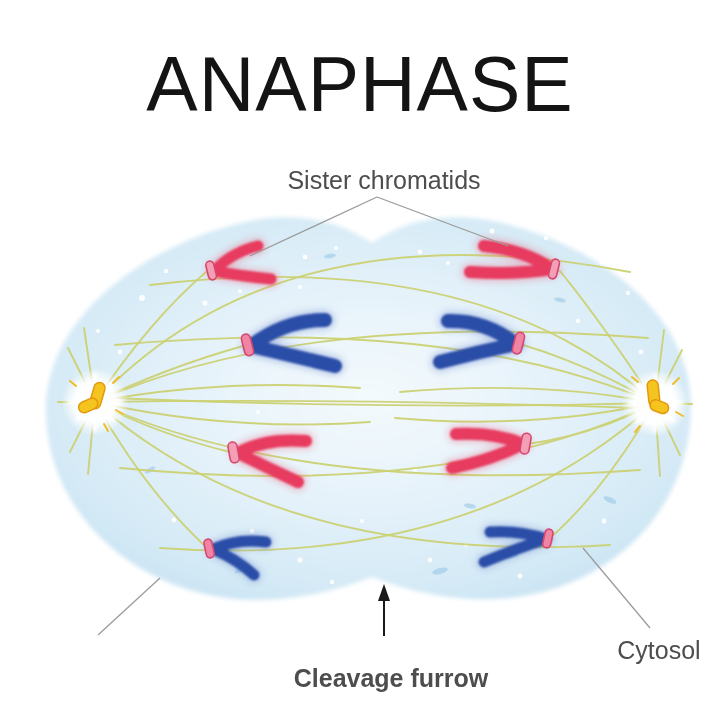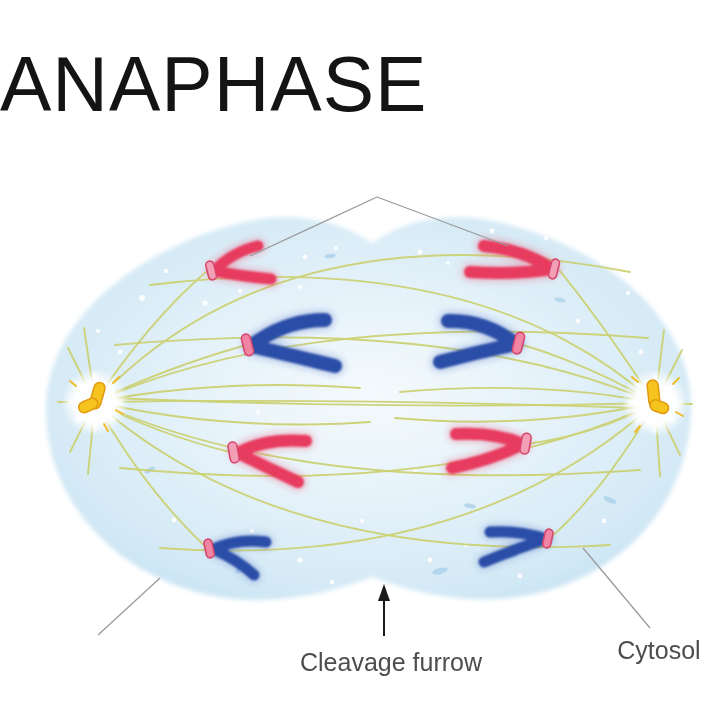--- a/index.html
+++ b/index.html
@@ -1,20 +1,20 @@
 <!DOCTYPE html>
 <html><head>
 <meta charset="utf-8">
 <style>
   html,body{margin:0;padding:0;background:#fff;}
   .canvas{position:relative;width:720px;height:720px;background:#ffffff;overflow:hidden;
           font-family:"Liberation Sans",sans-serif;}
   svg.art{position:absolute;left:0;top:0;}
   .lbl{position:absolute;color:#4d4d4d;font-size:25px;line-height:1.15;white-space:nowrap;}
-  .title{position:absolute;left:0;right:0;top:40px;text-align:left;color:#141414;
+  .title{position:absolute;left:0;right:0;top:40px;text-align:center;color:#141414;
          font-size:77px;font-weight:400;letter-spacing:1px;}
   .sub{font-size:17px;}
   .tc{text-align:center;}
 </style>
 </head>
 <body>
 
 <div class="canvas">
 
   <svg class="art" width="720" height="720" viewBox="0 0 720 720">
@@ -280,18 +280,19 @@
       <path d="M 650 628 L 583 548"></path>
     </g>
     <g>
       <path d="M 384 636 L 384 599" fill="none" stroke="#1a1a1a" stroke-width="2"></path>
       <polygon points="384,584 378,601 390,601" fill="#1a1a1a"></polygon>
     </g>
   </svg>
 
   <div class="title">ANAPHASE</div>
 
-
-
-  <div class="lbl tc" style="left:266px;top:648px;width:250px;">Cleavage furrow</div>
+  <div class="lbl tc" style="left:234px;top:166px;width:300px;">Sister chromatids</div>
+
+
+  <div class="lbl tc" style="left:266px;top:664px;width:250px;font-weight:bold;">Cleavage furrow</div>
 
   <div class="lbl tc" style="left:584px;top:636px;width:150px;">Cytosol</div>
 </div>
 
 </body></html>

